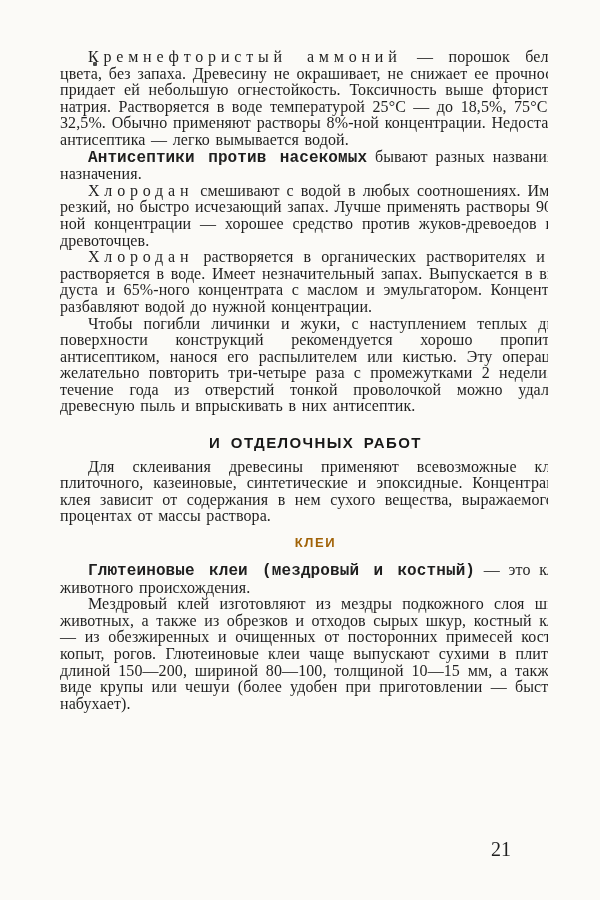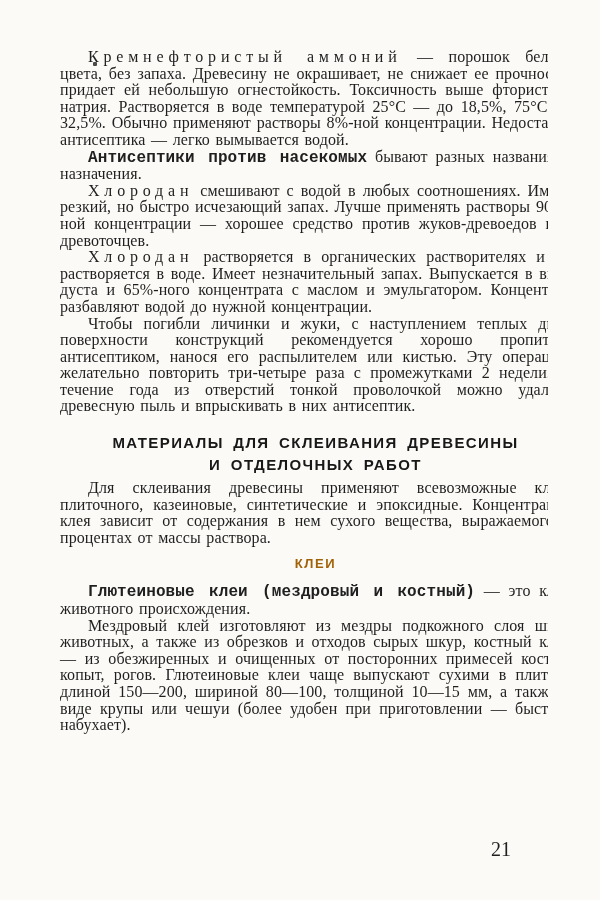--- a/index.html
+++ b/index.html
@@ -94,21 +94,20 @@
 
     <p class="body-p"><span class="bold-lead">Антисептики против насекомых</span><span> бывают разных названия и назначения.</span></p>
 
     <p class="body-p"><span class="spaced">Хлородан</span><span> смешивают с водой в любых соотношениях. Имеет резкий, но быстро исчезающий запах. Лучше применять растворы 90%-ной концентрации — хорошее средство против жуков-древоедов или древоточцев.</span></p>
 
     <p class="body-p"><span class="spaced">Хлородан</span><span> растворяется в органических растворителях и не растворяется в воде. Имеет незначительный запах. Выпускается в виде дуста и 65%-ного концентрата с маслом и эмульгатором. Концентрат разбавляют водой до нужной концентрации.</span></p>
 
     <p class="body-p">Чтобы погибли личинки и жуки, с наступлением теплых дней поверхности конструкций рекомендуется хорошо пропитать антисептиком, нанося его распылителем или кистью. Эту операцию желательно повторить три-четыре раза с промежутками 2 недели. В течение года из отверстий тонкой проволочкой можно удалять древесную пыль и впрыскивать в них антисептик.</p>
 
     <h1 class="section-heading">
-      <span class="hline">МАТЕРИАЛЫ ДЛЯ СКЛЕИВАНИЯ ДРЕВЕСИНЫ</span>
       <span class="hline">И ОТДЕЛОЧНЫХ РАБОТ</span>
     </h1>
 
     <p class="body-p">Для склеивания древесины применяют всевозможные клеи: плиточного, казеиновые, синтетические и эпоксидные. Концентрация клея зависит от содержания в нем сухого вещества, выражаемого в процентах от массы раствора.</p>
 
     <h2 class="subheading">КЛЕИ</h2>
 
     <p class="body-p"><span class="bold-lead">Глютеиновые клеи (мездровый и костный)</span><span> — это клеи животного происхождения.</span></p>
 
     <p class="body-p">Мездровый клей изготовляют из мездры подкожного слоя шкур животных, а также из обрезков и отходов сырых шкур, костный клей — из обезжиренных и очищенных от посторонних примесей костей, копыт, рогов. Глютеиновые клеи чаще выпускают сухими в плитках длиной 150—200, шириной 80—100, толщиной 10—15 мм, а также в виде крупы или чешуи (более удобен при приготовлении — быстрее набухает).</p>

